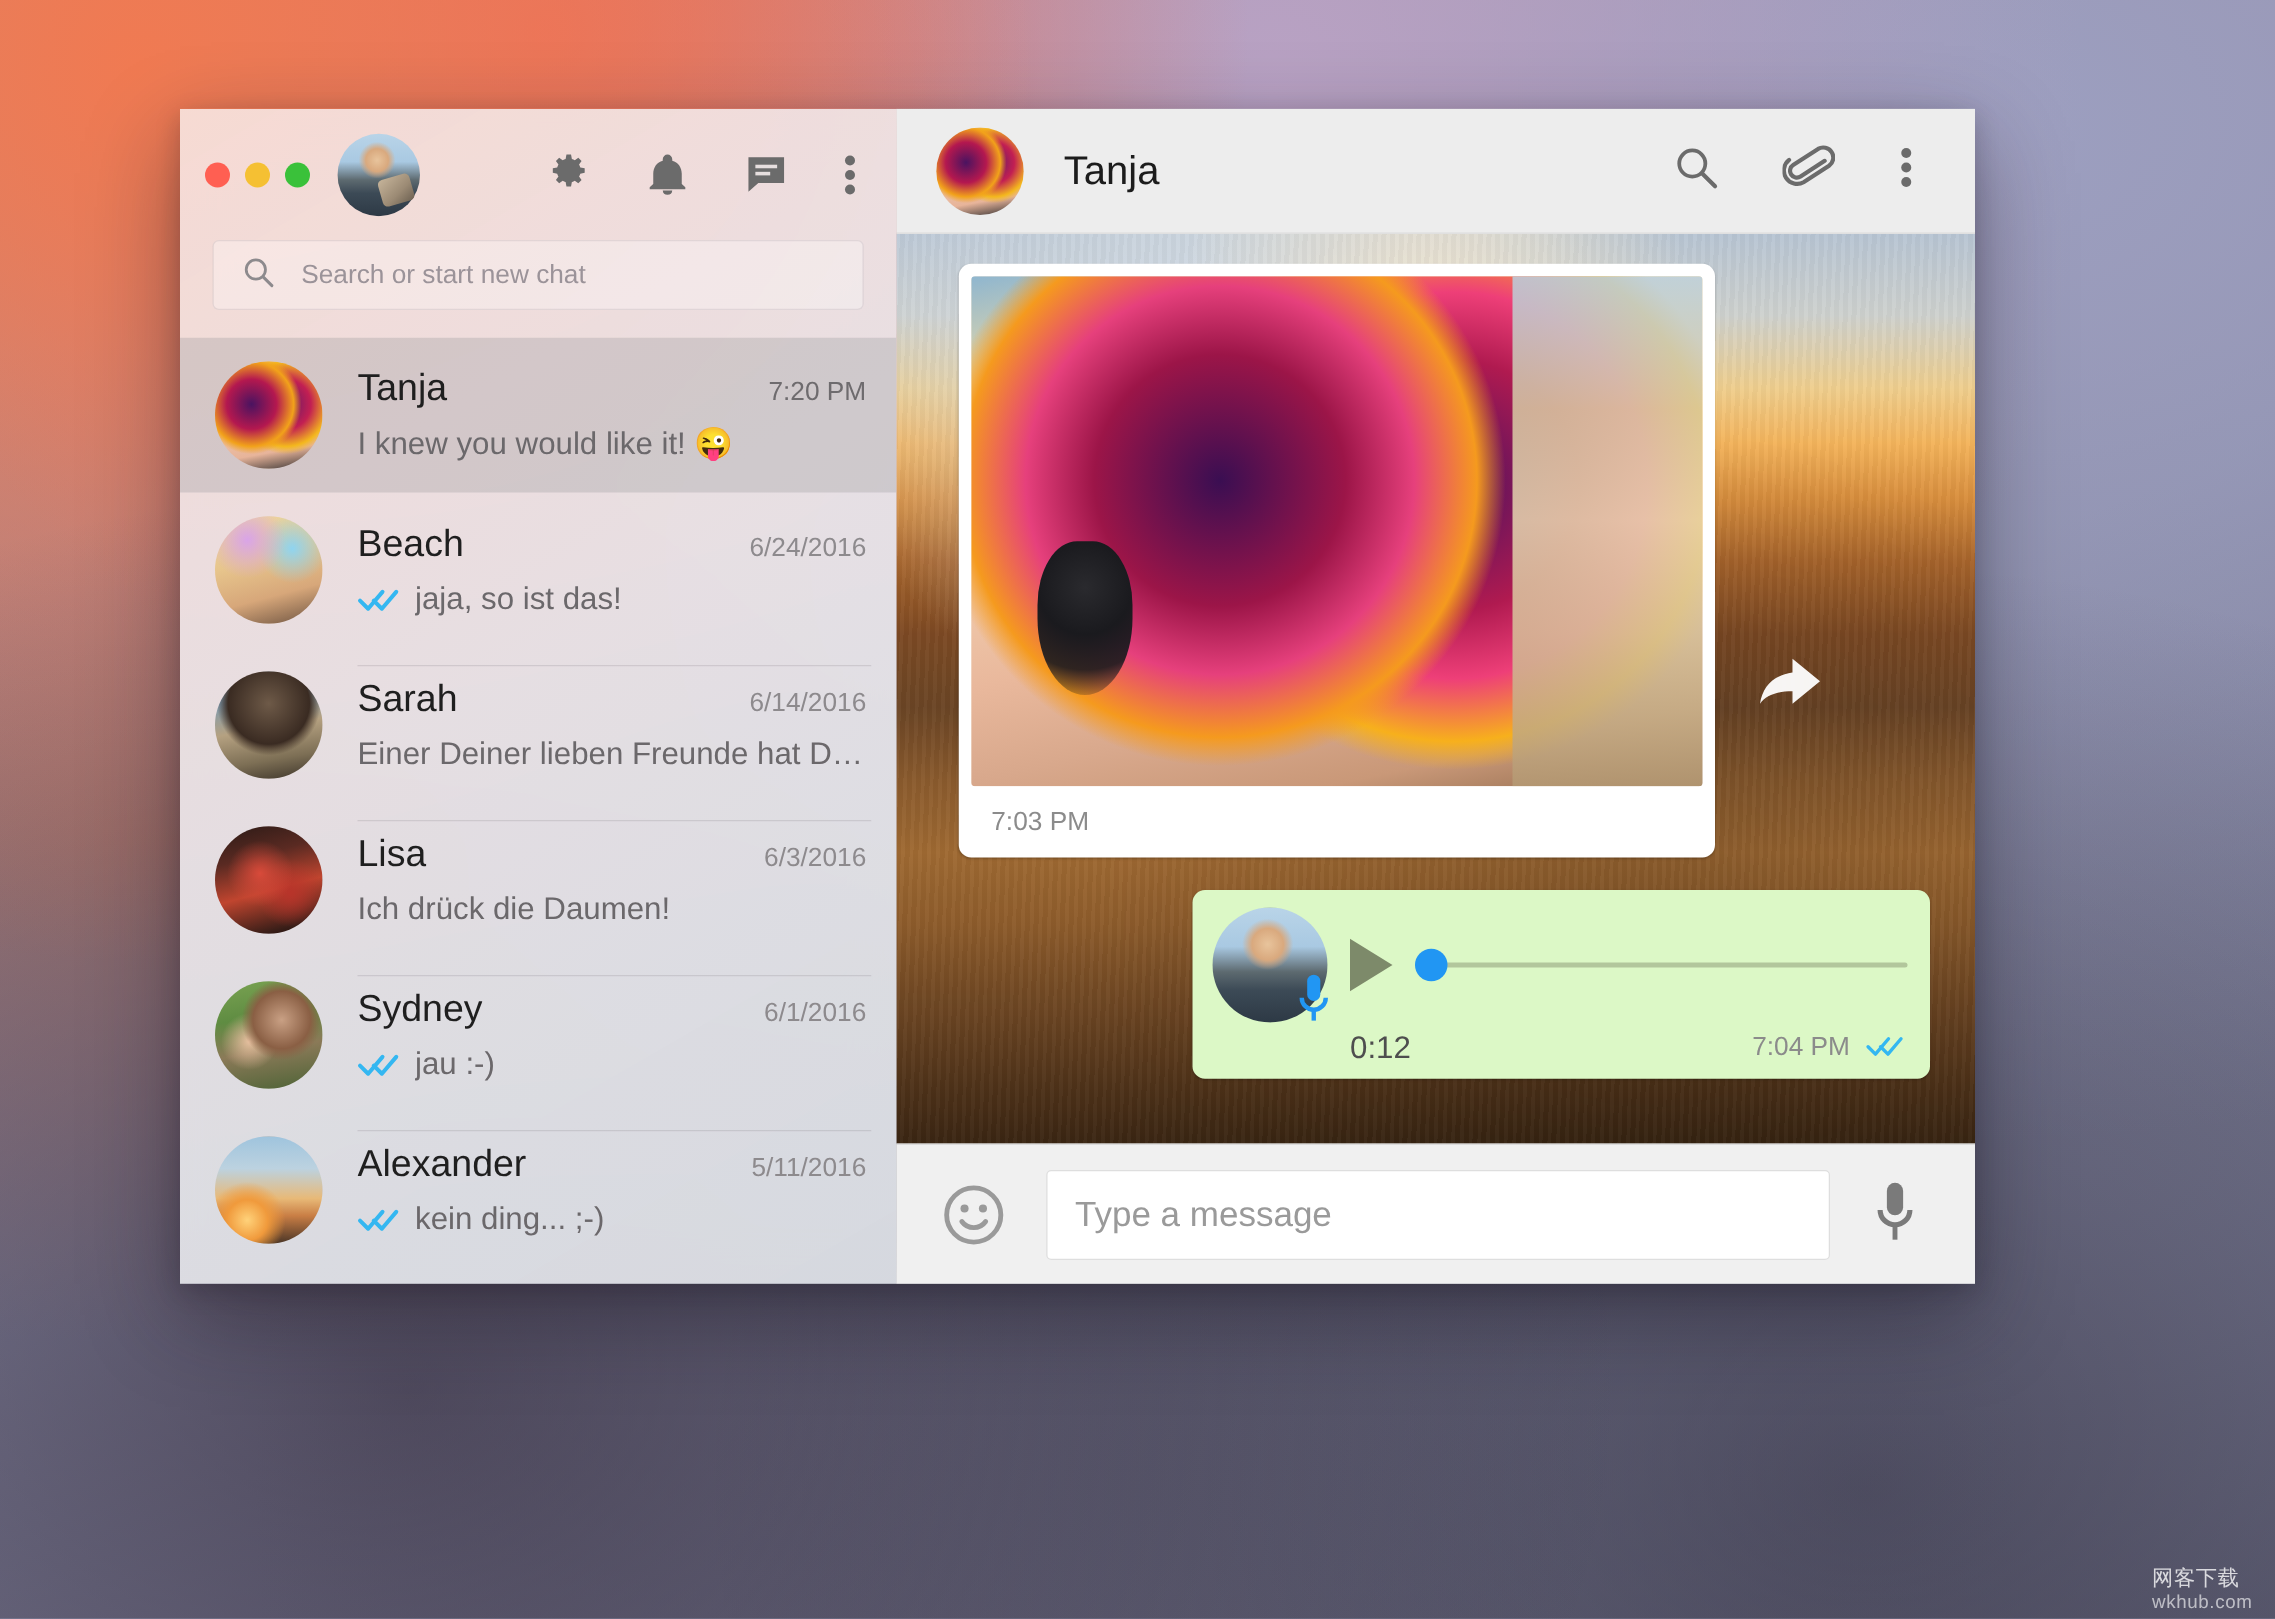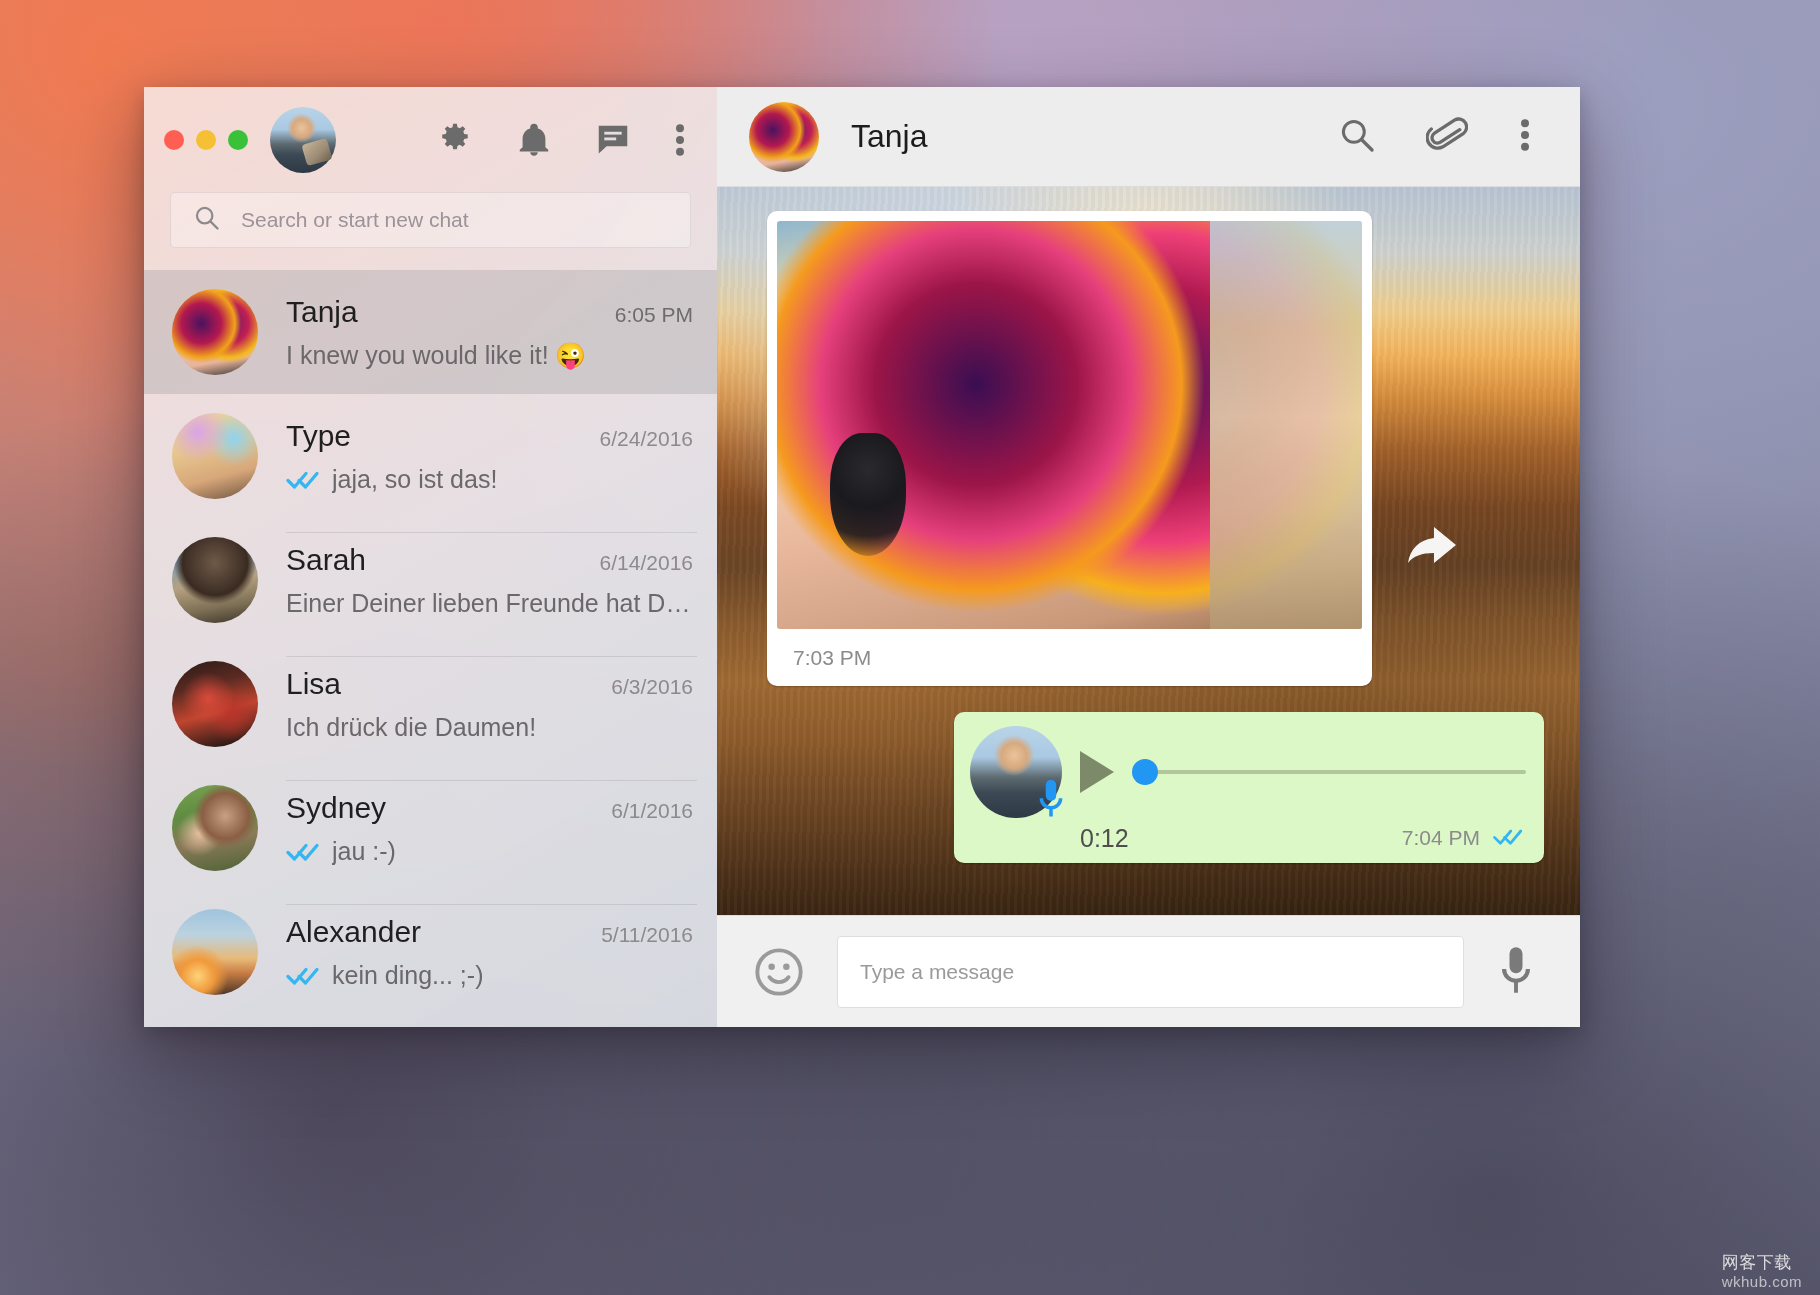--- a/index.html
+++ b/index.html
@@ -322,21 +322,21 @@
     position: relative; z-index: 3;
   }
   #emoji-btn { width: 52px; height: 52px; flex: none; cursor: pointer; }
   #message-input {
     flex: 1; height: 72px;
     background: #ffffff; border: 1px solid #dedede; border-radius: 4px;
     display: flex; align-items: center; padding: 0 22px;
   }
   #message-field {
     width: 100%; border: none; outline: none; background: transparent;
-    font-family: "Liberation Sans", sans-serif; font-size: 21px; color: #333;
+    font-family: "Liberation Sans", sans-serif; font-size: 28px; color: #333;
   }
   #message-field::placeholder { color: #9a9a9a; }
 
   
   #watermark {
     position: absolute; right: 18px; bottom: 4px;
     text-align: left; line-height: 1.18;
     color: rgba(255,255,255,0.78);
     font-size: 17px; letter-spacing: .5px;
   }
@@ -401,33 +401,33 @@
       </div>
     </div>
 
     <div id="chat-list">
 
       <div class="chat-row selected">
         <div class="avatar av-tanja"></div>
         <div class="chat-body">
           <div class="chat-top">
             <div class="chat-name">Tanja</div>
-            <div class="chat-time">6:05 PM</div>
+            <div class="chat-time">7:20 PM</div>
           </div>
           <div class="chat-msg">
             <span class="txt">I knew you would like it! 😜</span>
           </div>
         </div>
       </div>
 
       <div class="chat-row">
         <div class="avatar av-loni"></div>
         <div class="chat-body">
           <div class="chat-top">
-            <div class="chat-name">Type</div>
+            <div class="chat-name">Beach</div>
             <div class="chat-time">6/24/2016</div>
           </div>
           <div class="chat-msg">
             <span class="ticks">
               <svg width="36" height="22" viewBox="0 0 36 22">
                 <path d="M2 12.5 L8.5 19 L20 5.5" fill="none" stroke="#34b7f1" stroke-width="3.2" stroke-linecap="round" stroke-linejoin="round"></path>
                 <path d="M13 12.5 L19.5 19 L31 5.5" fill="none" stroke="#34b7f1" stroke-width="3.2" stroke-linecap="round" stroke-linejoin="round"></path>
               </svg>
             </span>
             <span class="txt">jaja, so ist das!</span>

